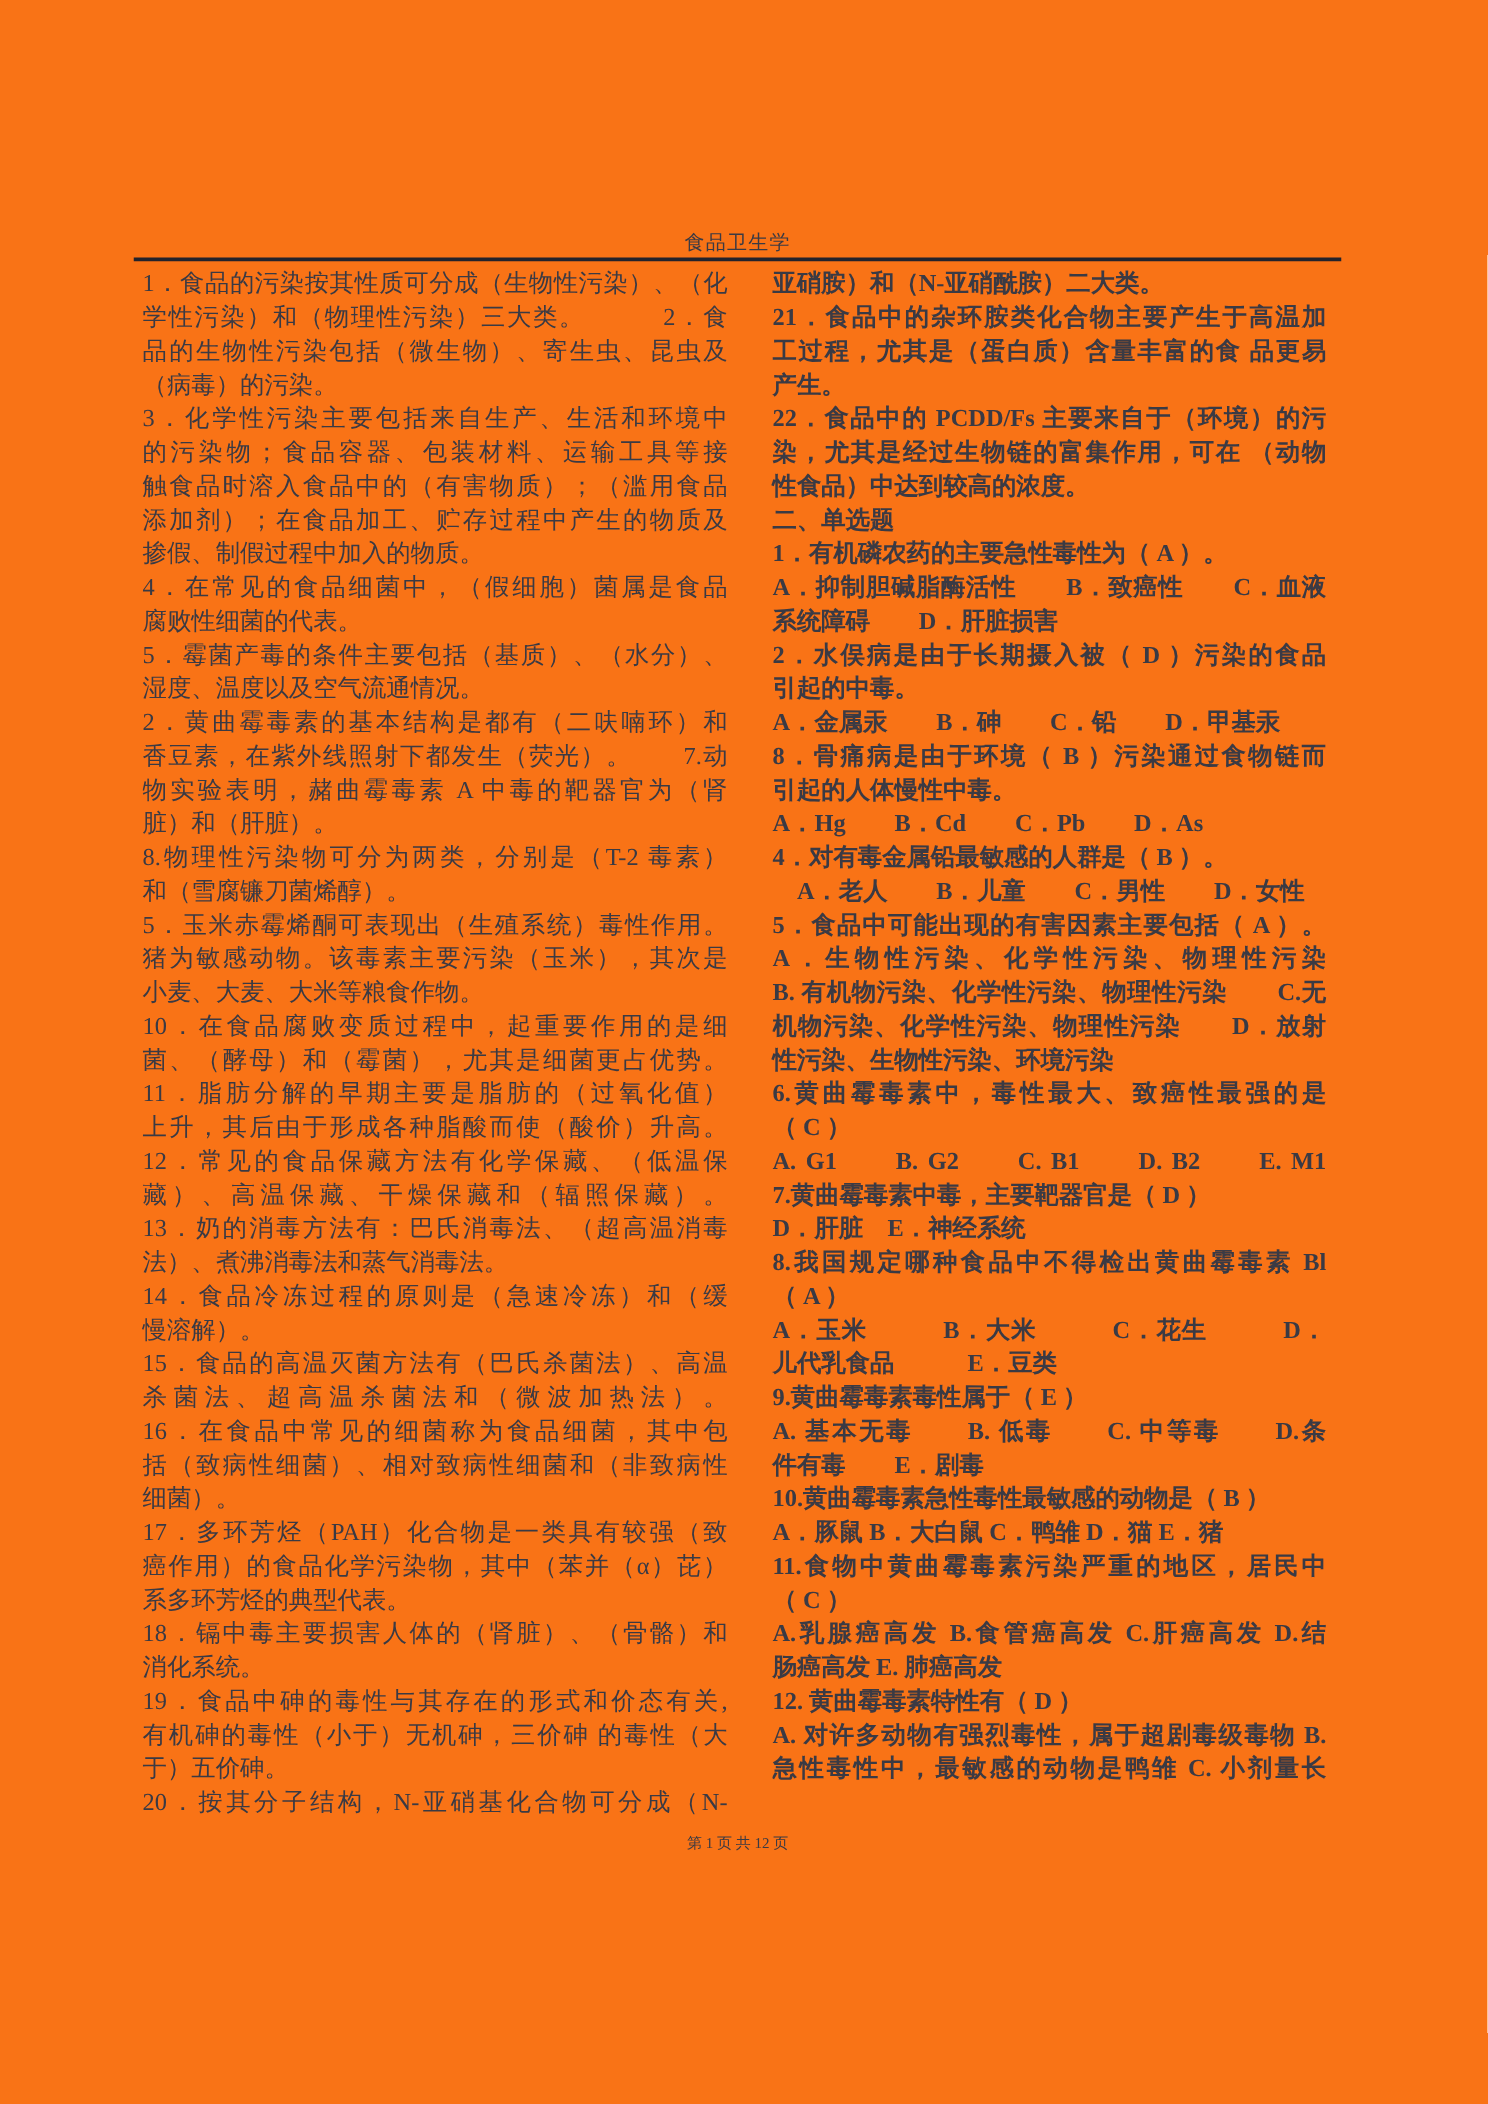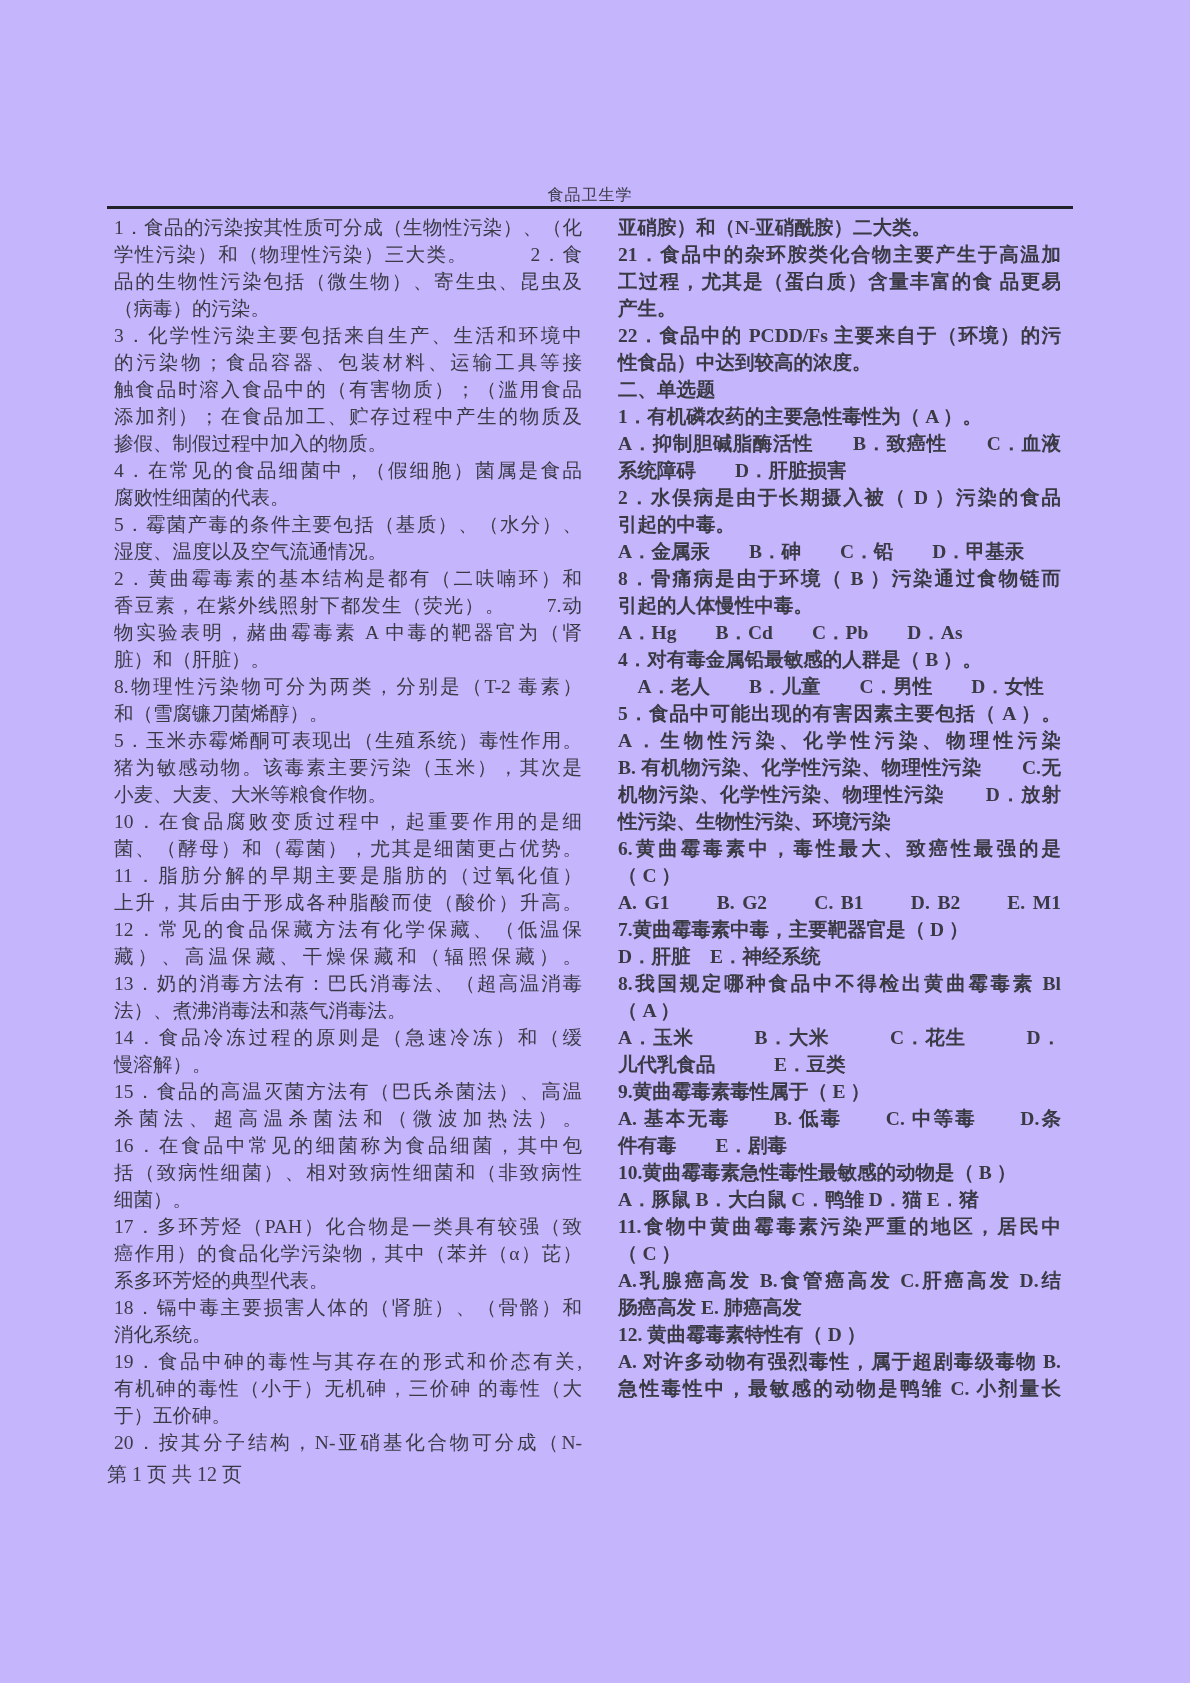--- a/index.html
+++ b/index.html
@@ -4,21 +4,21 @@
 <style>
   html, body {
     margin: 0;
     padding: 0;
     background: #ffffff;
   }
   .page {
     position: relative;
     width: 1190px;
     height: 1683px;
-    background: #c4b5fd;
+    background: #f97316;
     font-family: "Liberation Serif", "DejaVu Serif", serif;
     color: #3a3a44;
     overflow: hidden;
   }
   .header-title {
     position: absolute;
     top: 184px;
     left: 107px;
     width: 966px;
     height: 22px;
@@ -60,21 +60,22 @@
     text-align-last: justify;
     overflow: hidden;
   }
   .page-footer {
     position: absolute;
     top: 1463px;
     left: 107px;
     width: 966px;
     height: 22px;
     line-height: 22px;
-    font-size: 20px;
+    font-size: 12px;
+    text-align: center;
   }
 </style>
 </head>
 <body>
 
 <div class="page">
   <div class="header-title">食品卫生学</div>
 
   <div class="header-rule"></div>
 
@@ -126,20 +127,21 @@
         <div class="line fill">有机砷的毒性（小于）无机砷，三价砷 的毒性（大</div>
         <div class="line">于）五价砷。</div>
         <div class="line fill">20．按其分子结构，N-亚硝基化合物可分成（N-</div>
       </div>
     <div class="col col-right">
         <div class="line">亚硝胺）和（N-亚硝酰胺）二大类。</div>
         <div class="line fill">21．食品中的杂环胺类化合物主要产生于高温加</div>
         <div class="line fill">工过程，尤其是（蛋白质）含量丰富的食 品更易</div>
         <div class="line">产生。</div>
         <div class="line fill">22．食品中的 PCDD/Fs 主要来自于（环境）的污</div>
+        <div class="line fill">染，尤其是经过生物链的富集作用，可在 （动物</div>
         <div class="line">性食品）中达到较高的浓度。</div>
         <div class="line">二、单选题</div>
         <div class="line">1．有机磷农药的主要急性毒性为（ A ）。</div>
         <div class="line fill">A．抑制胆碱脂酶活性　　B．致癌性　　C．血液</div>
         <div class="line">系统障碍　　D．肝脏损害</div>
         <div class="line fill">2．水俣病是由于长期摄入被（ D ）污染的食品</div>
         <div class="line">引起的中毒。</div>
         <div class="line">A．金属汞　　B．砷　　C．铅　　D．甲基汞</div>
         <div class="line fill">8．骨痛病是由于环境（ B ）污染通过食物链而</div>
         <div class="line">引起的人体慢性中毒。</div>

